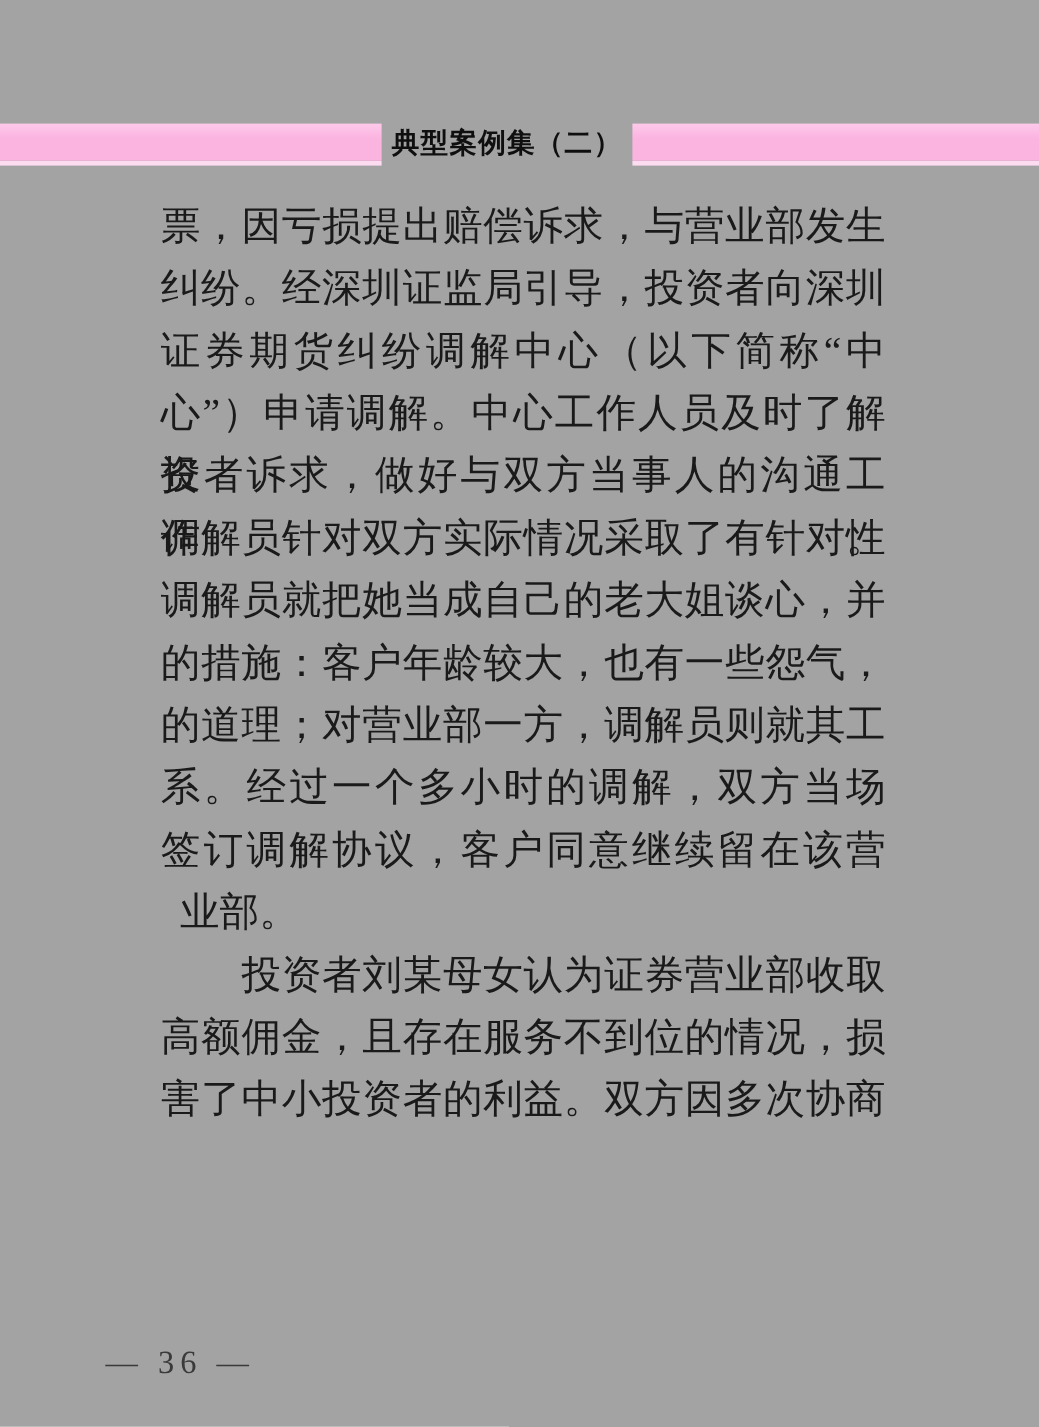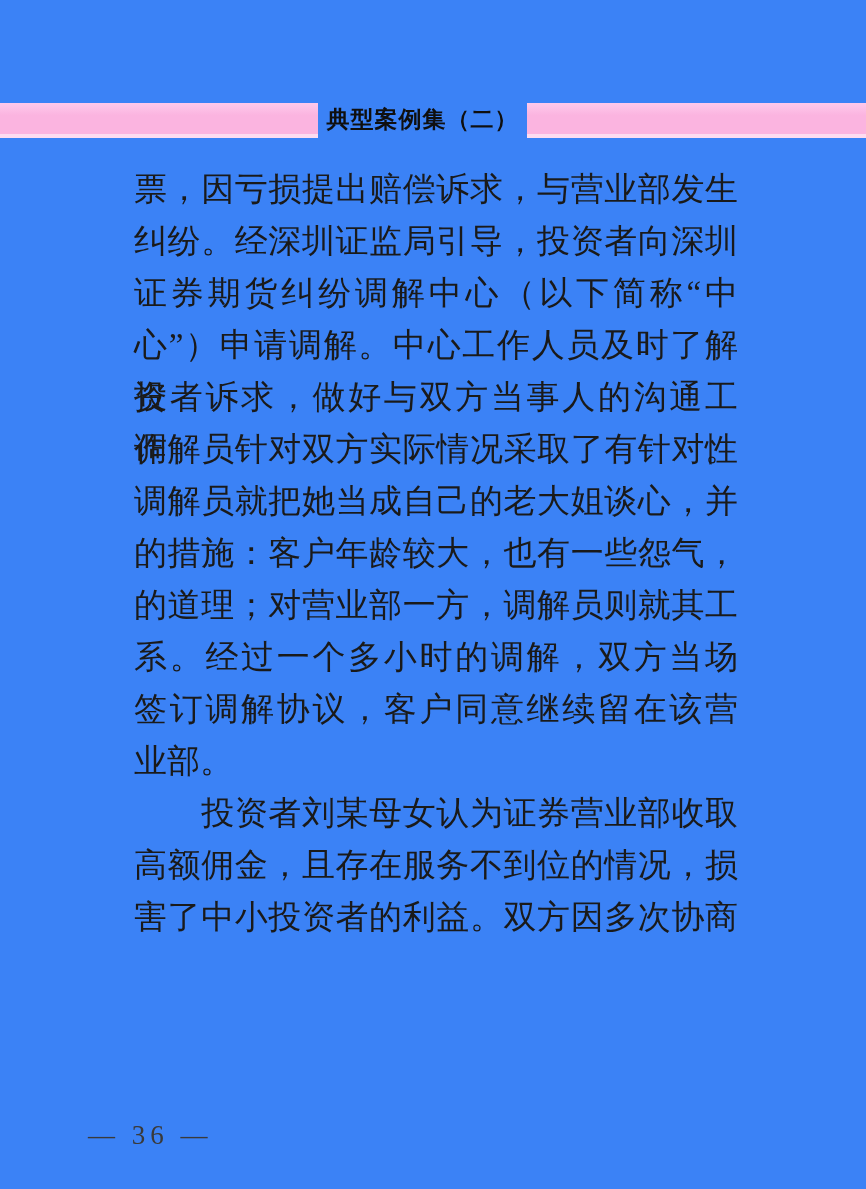--- a/index.html
+++ b/index.html
@@ -5,21 +5,21 @@
   html, body {
     margin: 0;
     padding: 0;
     background: #e8e8e8;
   }
   .page {
     position: relative;
     width: 866px;
     height: 1189px;
     margin: 0 auto;
-    background: #3b82f6;
+    background: #a3a3a3;
     overflow: hidden;
     font-family: "Liberation Serif", "DejaVu Serif", serif;
   }
   
   .bar {
     position: absolute;
     top: 103px;
     height: 31px;
     background: linear-gradient(180deg, var(--bar-light, #fec9eb) 0%, var(--bar-pink, #fbb4e0) 40%, var(--bar-pink, #fbb4e0) 100%);
     box-shadow: 0 4px 0 var(--bar-edge, #fddcf1);
@@ -54,20 +54,21 @@
     font-size: 33px;
     color: #1a1a1a;
     white-space: pre-wrap;
     text-align: justify;
     text-align-last: justify;
     -moz-text-align-last: justify;
   }
   .line.para-end {
     text-align: right;
     text-align-last: left;
+    margin-left: 16px;
     -moz-text-align-last: left;
   }
   
   .page-number {
     position: absolute;
     left: 88px;
     top: 1120px;
     font-size: 27px;
     letter-spacing: 5px;
     color: #3a3a3a;

